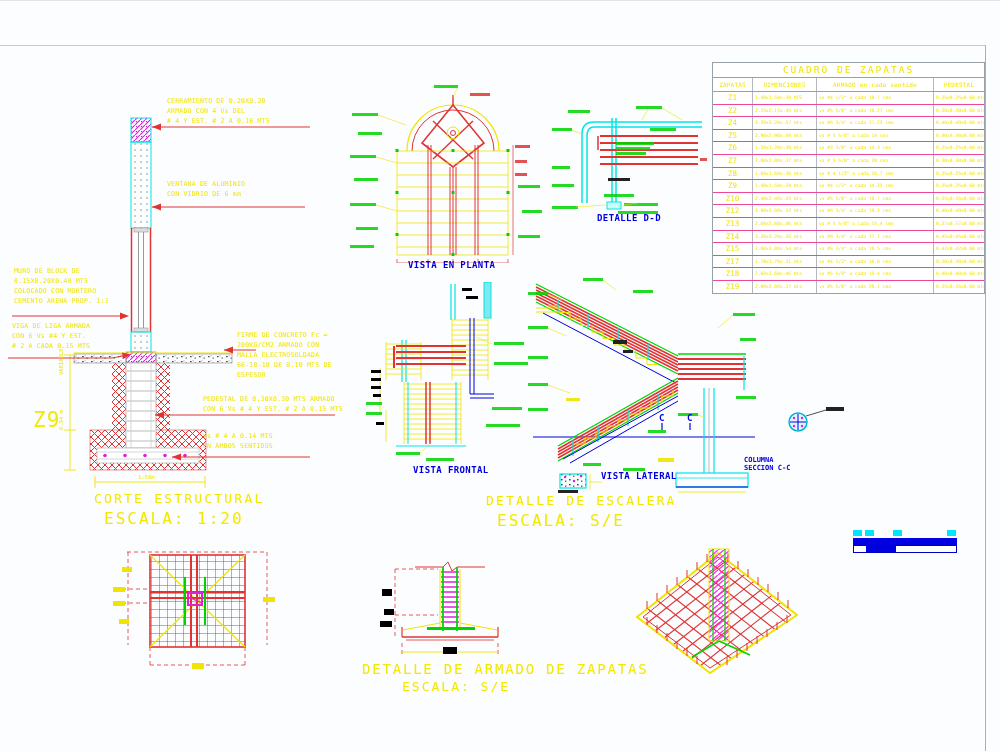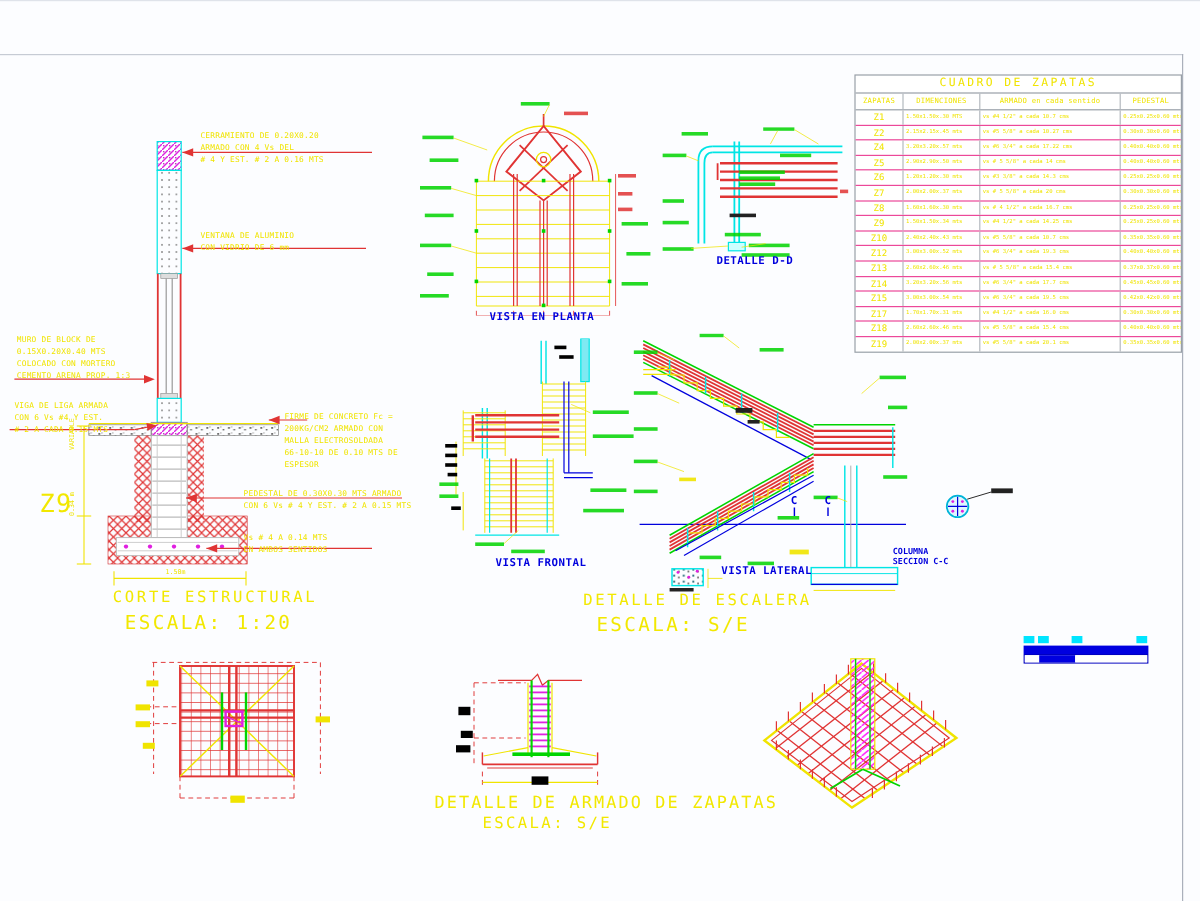--- a/index.html
+++ b/index.html
@@ -4,21 +4,21 @@
 <style>
   html,body{margin:0;padding:0;background:#fcfdff;}
   .canvas{position:relative;width:1000px;height:751px;background:#fcfdff;overflow:hidden;
           font-family:"DejaVu Sans Mono", monospace;}
   .abs{position:absolute;}
   
   .edge-top{position:absolute;left:0;top:0;width:1000px;height:1px;background:#dfe3ea;}
   .frame-top{position:absolute;left:0;top:45px;width:986px;height:1px;background:#c6cbd4;}
   .frame-right{position:absolute;left:985px;top:45px;width:1px;height:706px;background:#aab0bb;}
   
-  .ann{position:absolute;color:#f0e400;font-size:6.5px;line-height:10px;white-space:pre-line;letter-spacing:.2px;margin-top:12px;}
+  .ann{position:absolute;color:#f0e400;font-size:6.5px;line-height:10px;white-space:pre-line;letter-spacing:.2px;}
   .sec-title{position:absolute;color:#f2e800;font-size:13px;letter-spacing:2.2px;white-space:nowrap;}
   .sec-scale{position:absolute;color:#f2e800;font-size:16px;letter-spacing:2px;white-space:nowrap;}
   .blue-title{position:absolute;color:#0000dd;font-weight:bold;font-size:9px;letter-spacing:.4px;white-space:nowrap;}
   .blue-small{position:absolute;color:#0000dd;font-weight:bold;font-size:7px;line-height:8px;white-space:pre-line;}
   .cmark{position:absolute;color:#0000dd;font-weight:bold;font-size:9px;}
   .dim-label{position:absolute;color:#f0e400;font-size:5.5px;white-space:nowrap;}
   .vdim{position:absolute;color:#f0e400;font-size:5.5px;transform:rotate(-90deg);transform-origin:0 0;white-space:nowrap;}
   .big-mark{position:absolute;color:#f2e800;font-size:21px;letter-spacing:1px;}
   
   .ztable{position:absolute;left:712px;top:62px;width:271px;border:1px solid #98a0a8;background:#ffffff;}

